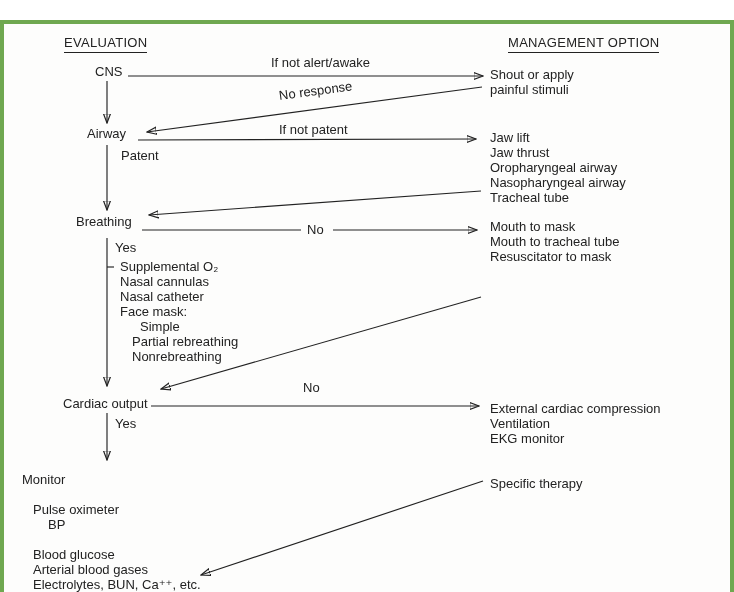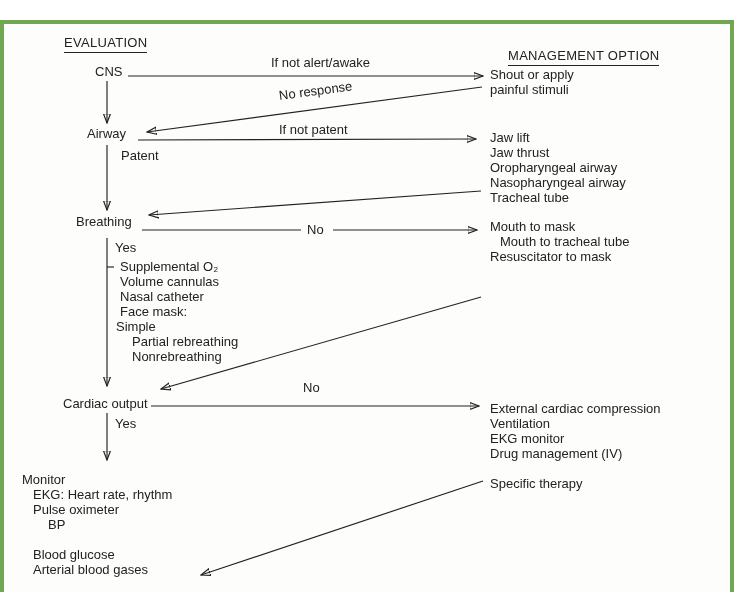--- a/index.html
+++ b/index.html
@@ -37,21 +37,21 @@
     <path d="M329,206 H473" marker-end="url(#arr)"></path>
     <path d="M103,214 V362" marker-end="url(#arr)"></path>
     <path d="M103,243 H110"></path>
     <path d="M477,273 L157,365" marker-end="url(#arr)"></path>
     <path d="M147,382 H475" marker-end="url(#arr)"></path>
     <path d="M103,389 V436" marker-end="url(#arr)"></path>
     <path d="M479,457 L197,551" marker-end="url(#arr)"></path>
   </svg>
 
   <div class="t hd" style="left:60px;top:11px">EVALUATION</div>
-  <div class="t hd" style="left:504px;top:24px">MANAGEMENT OPTION</div>
+  <div class="t hd" style="left:504px;top:11px">MANAGEMENT OPTION</div>
 
   <div class="t" style="left:91px;top:40px">CNS</div>
   <div class="t" style="left:83px;top:102px">Airway</div>
   <div class="t" style="left:72px;top:190px">Breathing</div>
   <div class="t" style="left:59px;top:372px">Cardiac output</div>
 
   <div class="t" style="left:267px;top:31px">If not alert/awake</div>
   <div class="t rot" style="left:275px;top:64px">No response</div>
   <div class="t" style="left:275px;top:98px">If not patent</div>
   <div class="t" style="left:117px;top:124px">Patent</div>
@@ -63,37 +63,36 @@
   <div class="t" style="left:486px;top:43px">Shout or apply</div>
   <div class="t" style="left:486px;top:58px">painful stimuli</div>
 
   <div class="t" style="left:486px;top:106px">Jaw lift</div>
   <div class="t" style="left:486px;top:121px">Jaw thrust</div>
   <div class="t" style="left:486px;top:151px">Nasopharyngeal airway</div>
   <div class="t" style="left:486px;top:136px">Oropharyngeal airway</div>
   <div class="t" style="left:486px;top:166px">Tracheal tube</div>
 
   <div class="t" style="left:486px;top:195px">Mouth to mask</div>
-  <div class="t" style="left:496px;top:210px">Mouth to tracheal tube</div>
+  <div class="t" style="left:486px;top:210px">Mouth to tracheal tube</div>
   <div class="t" style="left:486px;top:225px">Resuscitator to mask</div>
 
   <div class="t" style="left:486px;top:377px">External cardiac compression</div>
   <div class="t" style="left:486px;top:392px">Ventilation</div>
   <div class="t" style="left:486px;top:407px">EKG monitor</div>
-  <div class="t" style="left:486px;top:422px">Drug management (IV)</div>
   <div class="t" style="left:486px;top:452px">Specific therapy</div>
 
   <div class="t" style="left:116px;top:235px">Supplemental O₂</div>
-  <div class="t" style="left:116px;top:250px">Volume cannulas</div>
+  <div class="t" style="left:116px;top:250px">Nasal cannulas</div>
   <div class="t" style="left:116px;top:265px">Nasal catheter</div>
   <div class="t" style="left:116px;top:280px">Face mask:</div>
-  <div class="t" style="left:112px;top:295px">Simple</div>
+  <div class="t" style="left:136px;top:295px">Simple</div>
   <div class="t" style="left:128px;top:310px">Partial rebreathing</div>
   <div class="t" style="left:128px;top:325px">Nonrebreathing</div>
 
   <div class="t" style="left:18px;top:448px">Monitor</div>
-  <div class="t" style="left:29px;top:463px">EKG: Heart rate, rhythm</div>
   <div class="t" style="left:29px;top:478px">Pulse oximeter</div>
   <div class="t" style="left:44px;top:493px">BP</div>
   <div class="t" style="left:29px;top:523px">Blood glucose</div>
   <div class="t" style="left:29px;top:538px">Arterial blood gases</div>
+  <div class="t" style="left:29px;top:553px">Electrolytes, BUN, Ca⁺⁺, etc.</div>
 
 </div>
 
 </body></html>

